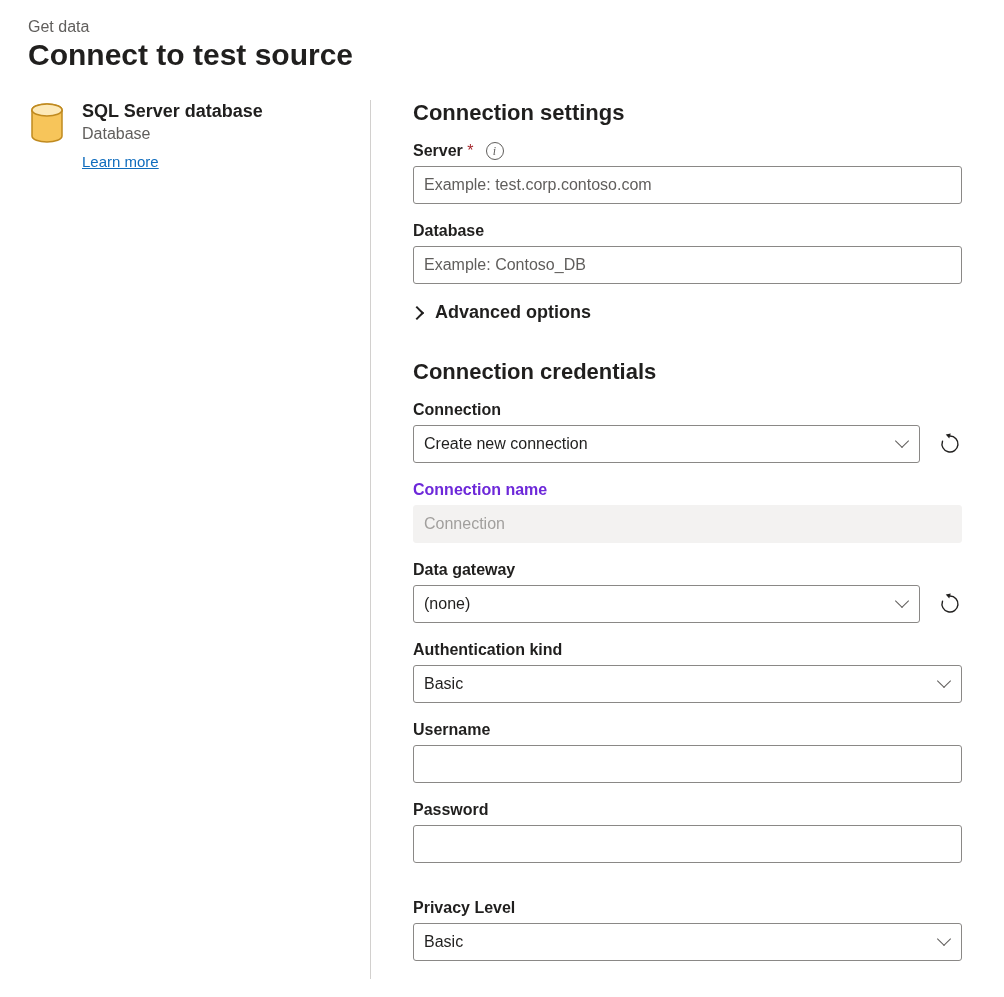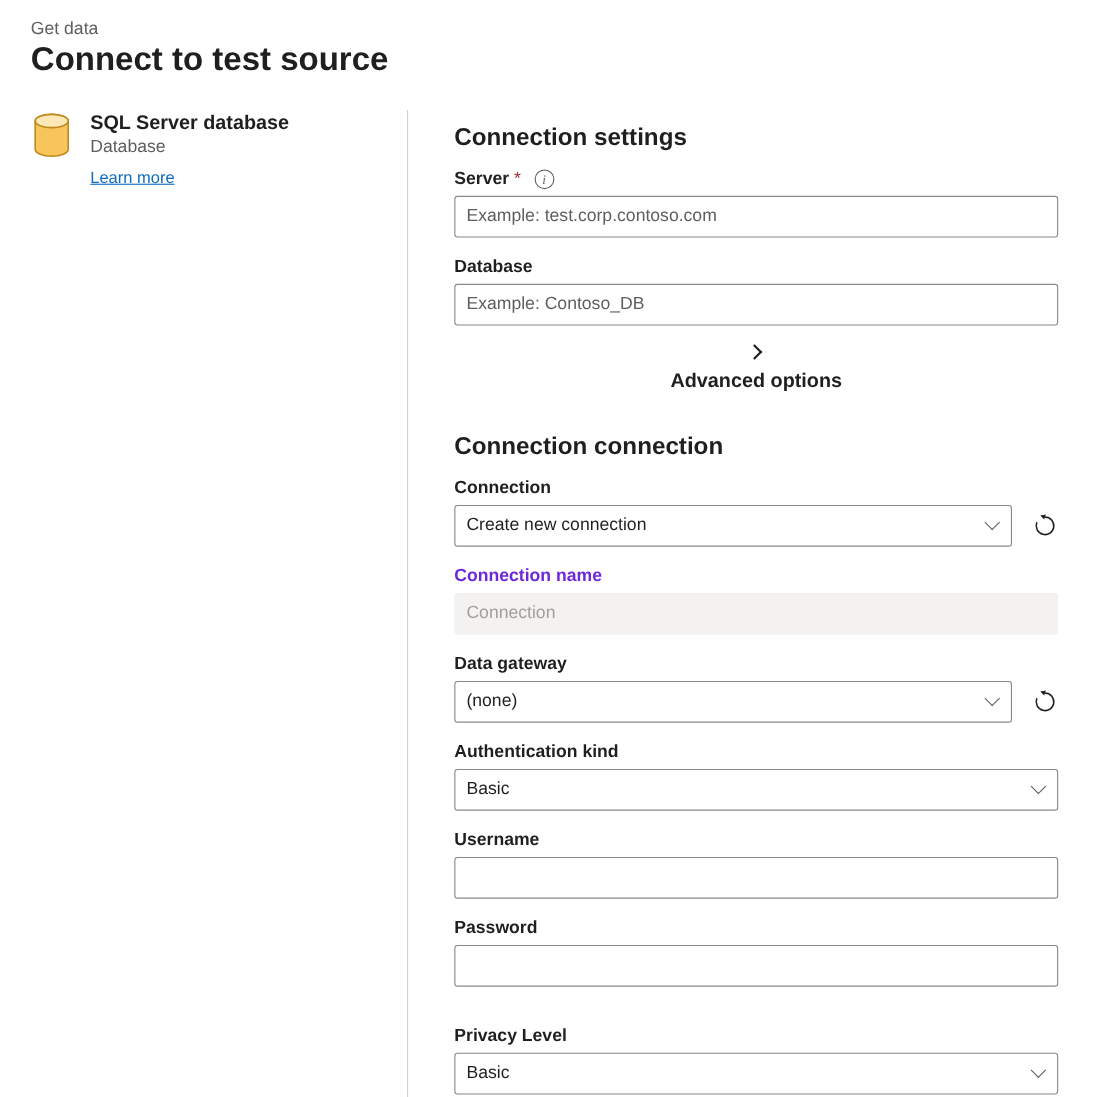--- a/index.html
+++ b/index.html
@@ -69,21 +69,21 @@
     font-size: 15px;
     cursor: pointer;
   }
   .section-heading {
     font-size: 22px;
     font-weight: 600;
     color: #201f1e;
     margin: 0 0 16px 0;
   }
   .section-heading.first {
-    margin-top: 12px;
+    margin-top: 0;
   }
   .field {
     margin-bottom: 18px;
   }
   .field-label {
     font-size: 16px;
     font-weight: 600;
     color: #201f1e;
     margin-bottom: 6px;
     display: flex;
@@ -183,21 +183,20 @@
   }
   .adv-options {
     display: flex;
     align-items: center;
     gap: 10px;
     font-size: 18px;
     font-weight: 600;
     color: #201f1e;
     cursor: pointer;
     margin: 8px 0 36px 0;
-    flex-direction: column;
   }
   .chevron-right {
     width: 12px;
     height: 12px;
     position: relative;
     display: inline-block;
   }
   .chevron-right::before {
     content: "";
     position: absolute;
@@ -256,21 +255,21 @@
       <div class="field">
         <div class="field-label">Database</div>
         <input type="text" class="text-input" placeholder="Example: Contoso_DB" style="">
       </div>
 
       <div class="adv-options">
         <span class="chevron-right"></span>
         <span>Advanced options</span>
       </div>
 
-      <h2 class="section-heading">Connection connection</h2>
+      <h2 class="section-heading">Connection credentials</h2>
 
       <div class="field">
         <div class="field-label">Connection</div>
         <div class="select-wrap">
           <div class="select-box">
             <span class="select-value">Create new connection</span>
             <span class="chevron-down"></span>
           </div>
           <span class="refresh-btn">
             <svg width="22" height="22" viewBox="0 0 22 22">

